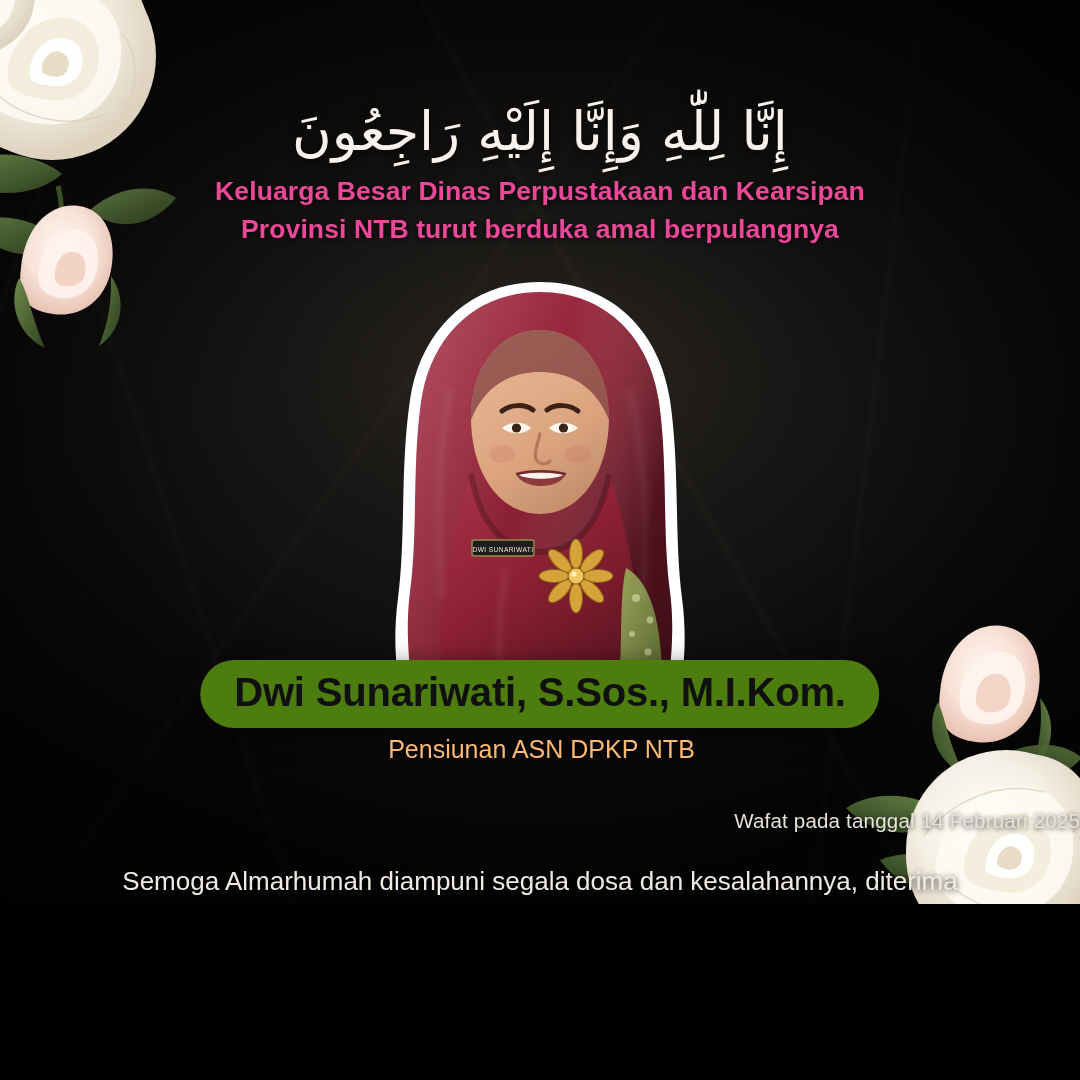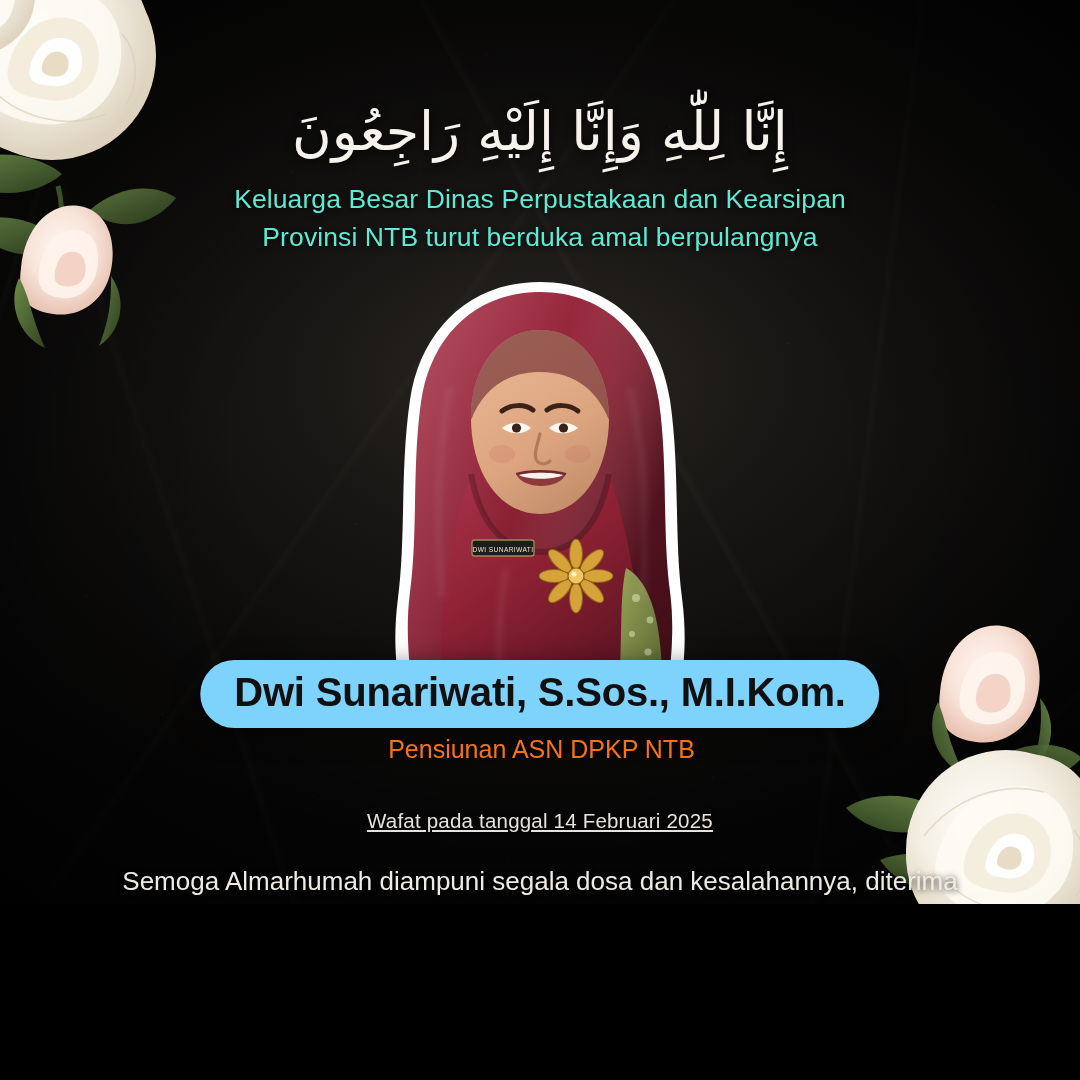--- a/index.html
+++ b/index.html
@@ -87,25 +87,25 @@
   .arabic {
     color: #f7f3ec;
     font-family: "DejaVu Sans", sans-serif;
     font-size: 54px;
     line-height: 1.35;
     letter-spacing: 0;
     direction: rtl;
     text-shadow: 0 2px 10px rgba(0,0,0,.7);
   }
   .subtitle {
-    margin-top: 12px;
-    color: #5eead4;
+    margin-top: 4px;
+    color: #ec4899;
     font-size: 26.5px;
     line-height: 1.42;
-    font-weight: 400;
+    font-weight: 700;
     letter-spacing: .1px;
     text-shadow: 0 1px 6px rgba(0,0,0,.8);
   }
 
   
   .portrait-wrap {
     position: absolute;
     top: 268px;
     left: 50%;
     transform: translateX(-50%);
@@ -116,54 +116,53 @@
     position: absolute;
     inset: 0;
   }
 
   
   .name-plate {
     position: absolute;
     top: 660px;
     left: 50%;
     transform: translateX(-50%);
-    background: #7dd3fc;
+    background: #4d7c0f;
     border-radius: 34px;
     padding: 10px 34px 13px;
     box-shadow: 0 6px 26px rgba(0,0,0,.55);
   }
   .name-plate .name {
     color: #111010;
     font-size: 40px;
     font-weight: 700;
     letter-spacing: -.2px;
     white-space: nowrap;
   }
   .role {
     position: absolute;
     top: 735px;
     left: 3px; right: 0;
     text-align: center;
-    color: #f97316;
+    color: #fdba74;
     font-size: 25px;
     font-weight: 400;
     text-shadow: 0 1px 6px rgba(0,0,0,.8);
   }
 
   
   .date-line {
     position: absolute;
     top: 809px;
     left: 0; right: 0;
-    text-align: center;
+    text-align: right;
     color: #e7e2da;
     font-size: 20.5px;
     letter-spacing: .2px;
     text-shadow: 0 1px 5px rgba(0,0,0,.8);
-    text-decoration: underline;
   }
   .prayer {
     position: absolute;
     top: 862px;
     left: 96px;
     right: 96px;
     text-align: center;
     color: #efeae3;
     font-size: 26px;
     line-height: 1.52;

